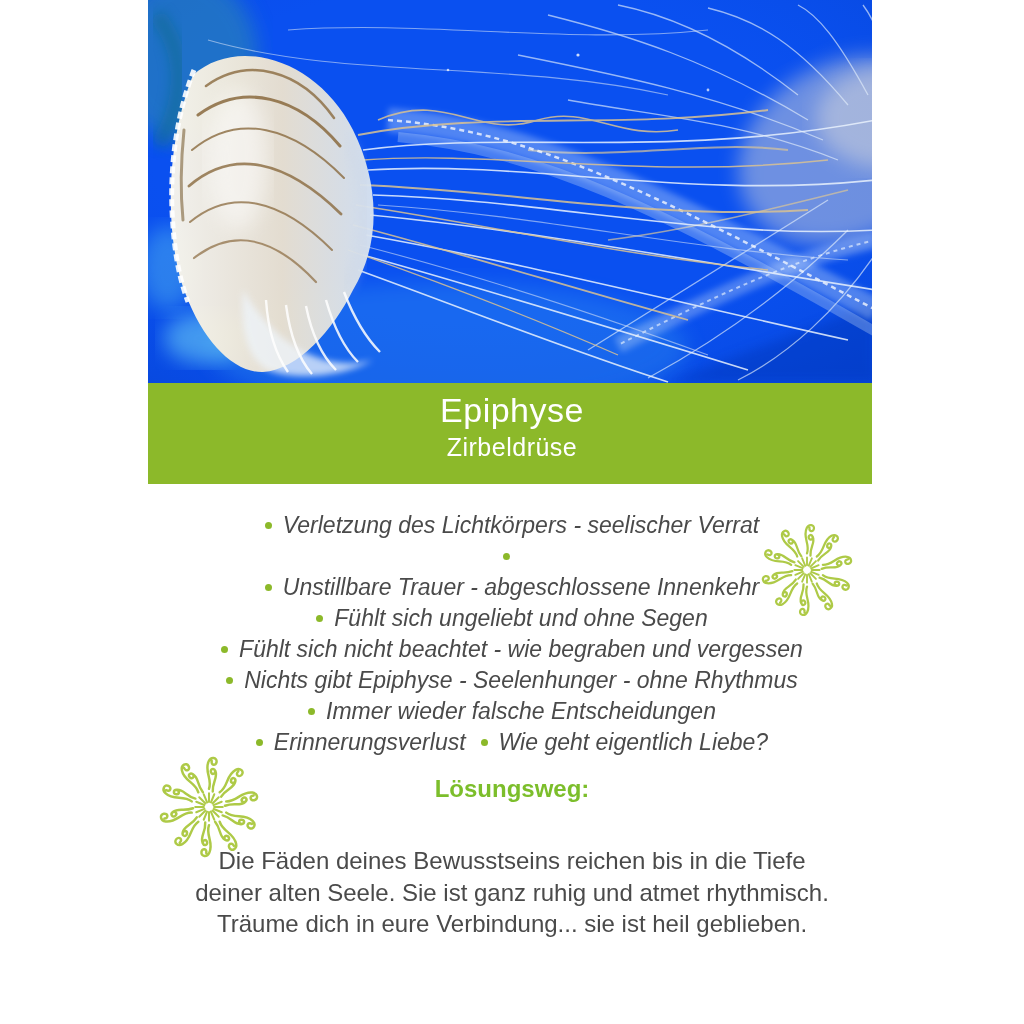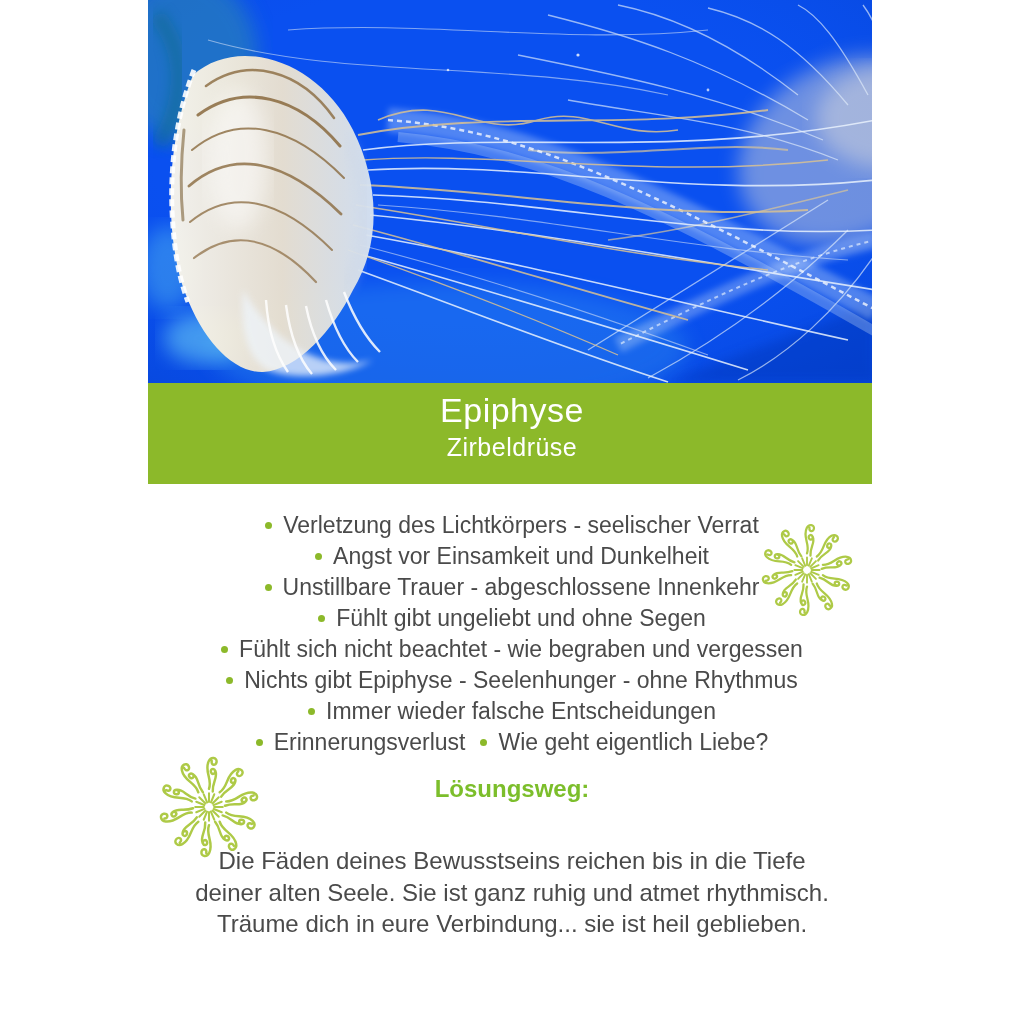--- a/index.html
+++ b/index.html
@@ -9,21 +9,21 @@
   .photo{position:absolute;left:148px;top:0;width:728px;height:383px;}
   .photo svg{display:block;width:100%;height:100%;}
   .water{fill:var(--water,#0a50f0);}
 
   .band{position:absolute;left:148px;top:383px;width:728px;height:101px;
         background:var(--band,#8cb92a);box-sizing:border-box;padding-top:7px;
         text-align:center;color:var(--band-ink,#ffffff);}
   .band-title{font-size:34px;line-height:41px;font-weight:400;letter-spacing:.5px;}
   .band-sub{font-size:25px;line-height:32px;font-weight:400;letter-spacing:.5px;}
 
-  .symptoms{position:absolute;left:148px;top:510px;width:728px;text-align:center;z-index:2;}
+  .symptoms{position:absolute;left:148px;top:510px;width:728px;text-align:center;z-index:2;font-style:italic;}
   .bullet-line{font-size:23px;line-height:31px;color:var(--ink,#4a4a4a);white-space:nowrap;}
   .dot{display:inline-block;width:7px;height:7px;border-radius:50%;
        background:var(--dot,#8cb92a);vertical-align:middle;margin:0 11px 3px 15px;}
   .dot:first-child{margin-left:0;}
 
   .flourish{position:absolute;color:var(--flourish,#b0cc4e);z-index:1;}
   .flourish-right{left:751px;top:514px;width:112px;height:112px;}
   .flourish-left{left:148px;top:746px;width:122px;height:122px;}
 
   .solution-heading{position:absolute;left:148px;top:774px;width:728px;text-align:center;
@@ -180,23 +180,23 @@
 
   <svg class="flourish flourish-right" viewBox="8 8 84 84">
     <use href="#flo"></use>
   </svg>
   <svg class="flourish flourish-left" viewBox="8 8 84 84">
     <use href="#flo"></use>
   </svg>
 
   <div class="symptoms">
       <div class="bullet-line"><span class="dot"></span><span class="seg">Verletzung des Lichtkörpers - seelischer Verrat</span></div>
-      <div class="bullet-line"><span class="dot"></span><span class="seg">Angst vor Einsamkeit und Dunkelheit</span></div>
+      <div class="bullet-line"><span class="dot"></span></div>
       <div class="bullet-line"><span class="dot"></span><span class="seg">Unstillbare Trauer - abgeschlossene Innenkehr</span></div>
-      <div class="bullet-line"><span class="dot"></span><span class="seg">Fühlt gibt ungeliebt und ohne Segen</span></div>
+      <div class="bullet-line"><span class="dot"></span><span class="seg">Fühlt sich ungeliebt und ohne Segen</span></div>
       <div class="bullet-line"><span class="dot"></span><span class="seg">Fühlt sich nicht beachtet - wie begraben und vergessen</span></div>
       <div class="bullet-line"><span class="dot"></span><span class="seg">Nichts gibt Epiphyse - Seelenhunger - ohne Rhythmus</span></div>
       <div class="bullet-line"><span class="dot"></span><span class="seg">Immer wieder falsche Entscheidungen</span></div>
       <div class="bullet-line"><span class="dot"></span><span class="seg">Erinnerungsverlust</span><span class="dot"></span><span class="seg">Wie geht eigentlich Liebe?</span></div>
     </div>
 
   <div class="solution-heading">Lösungsweg:</div>
   <div class="solution-text">
       <div class="sol-line">Die Fäden deines Bewusstseins reichen bis in die Tiefe</div>
       <div class="sol-line">deiner alten Seele. Sie ist ganz ruhig und atmet rhythmisch.</div>

